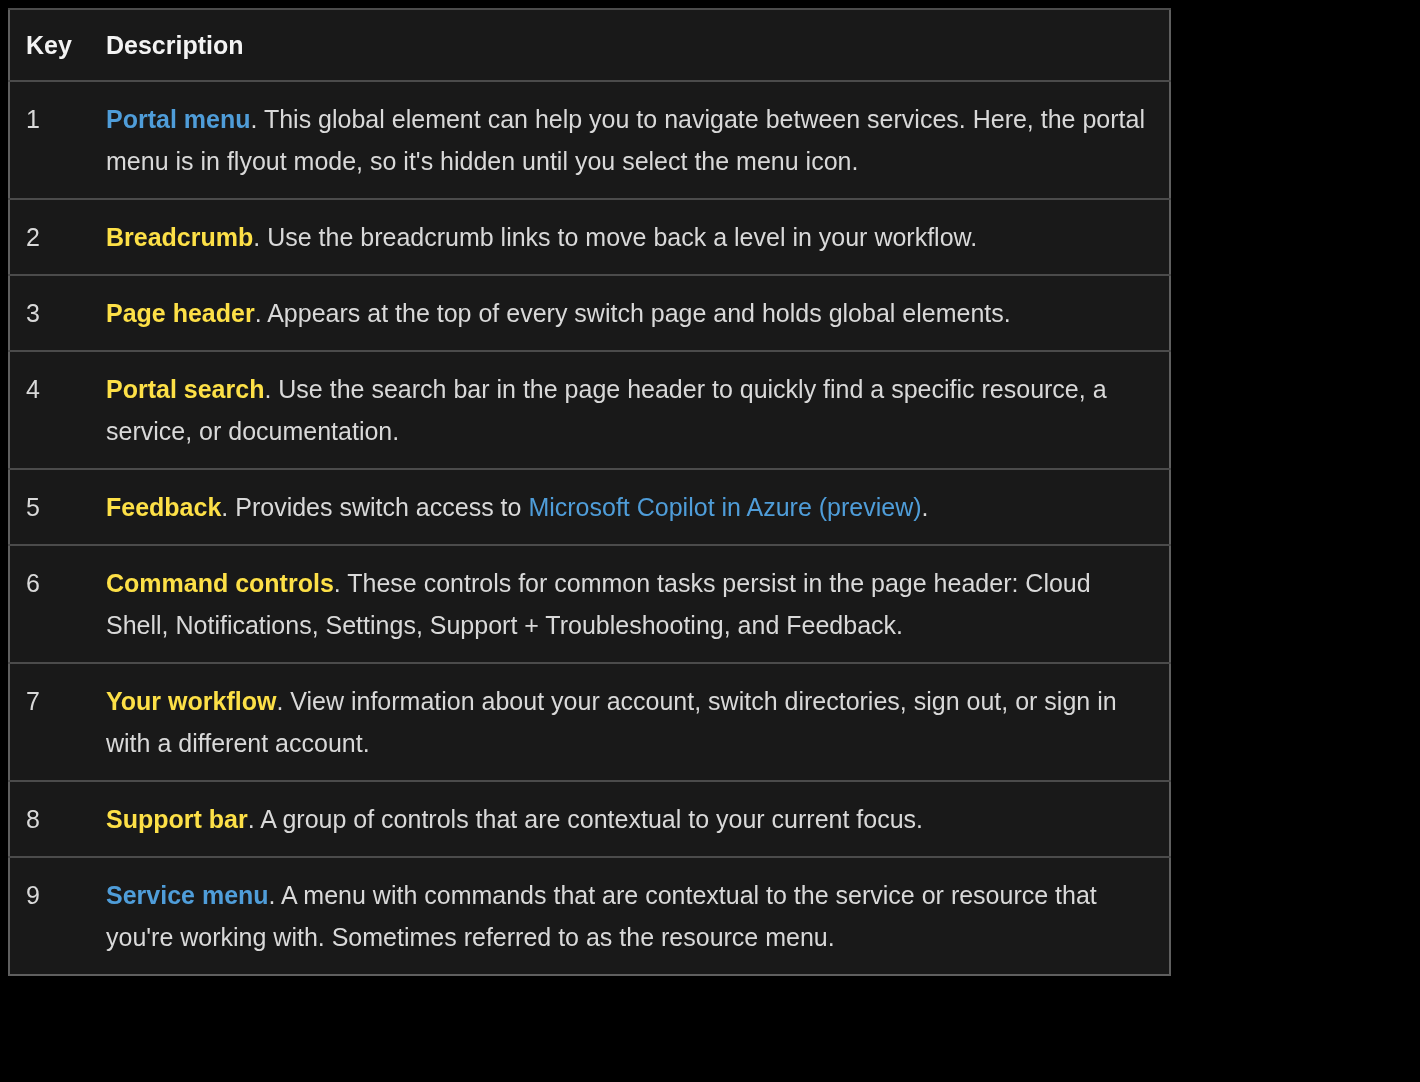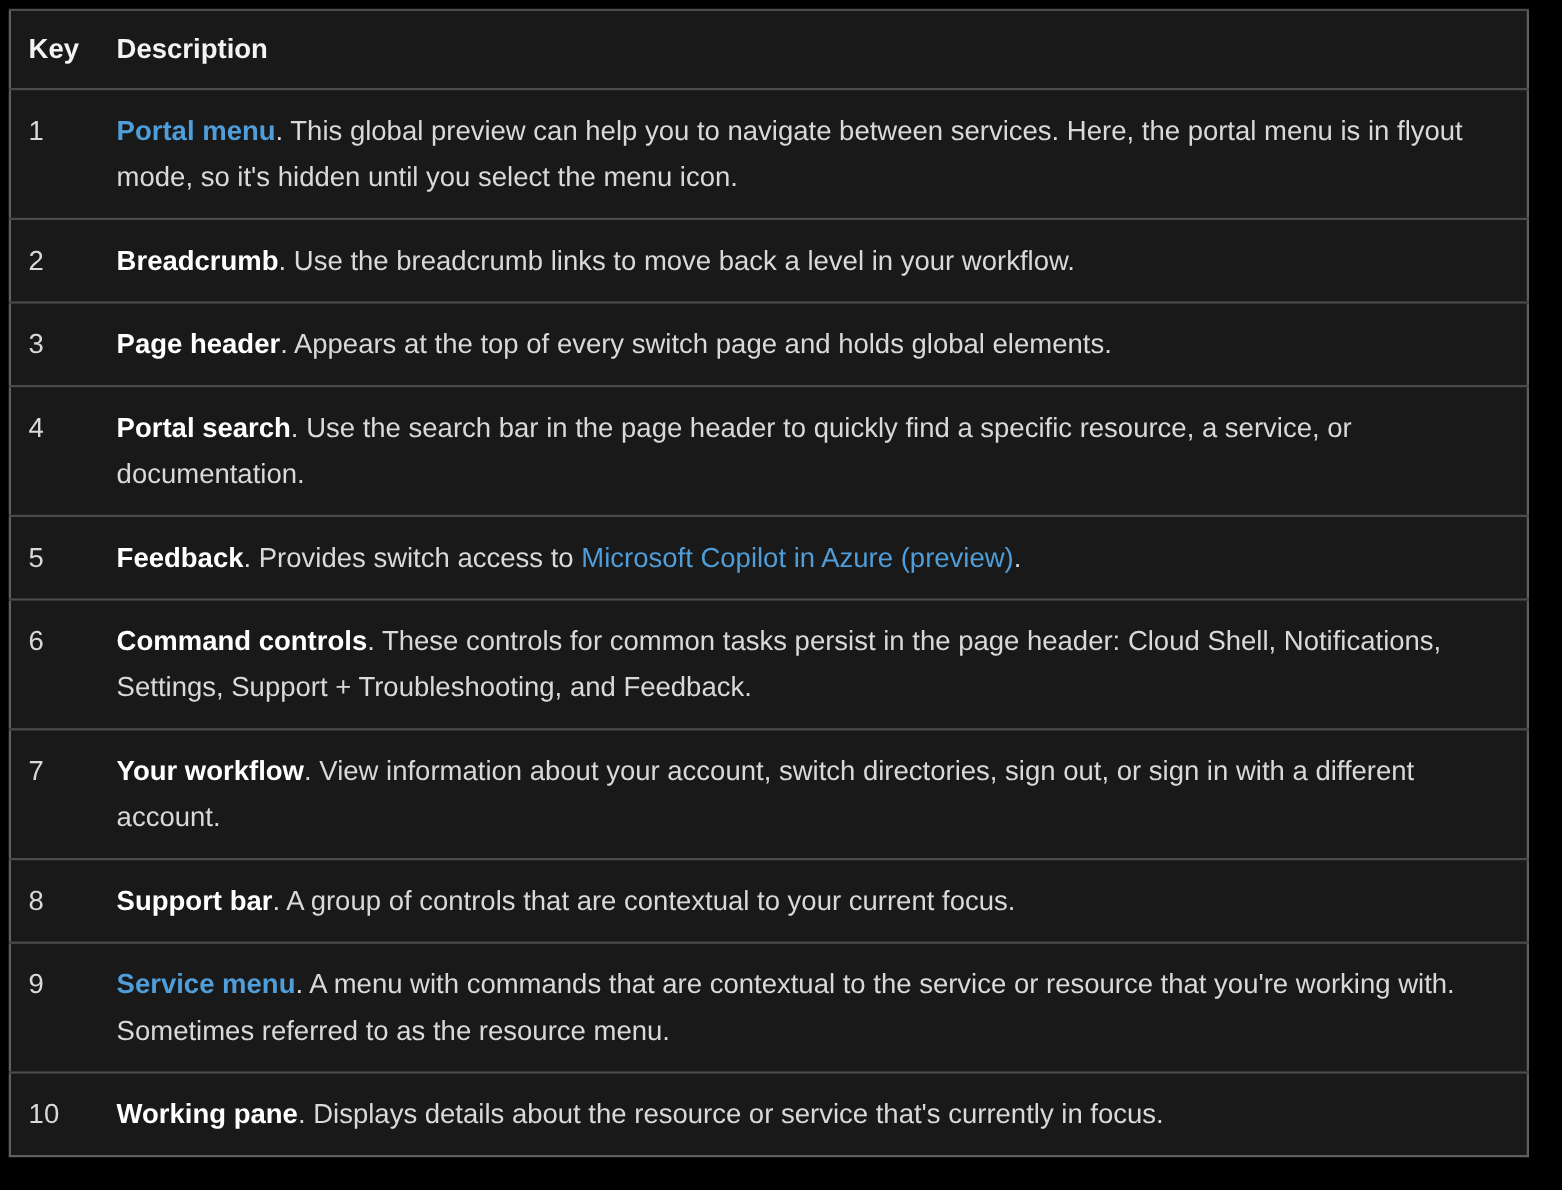--- a/index.html
+++ b/index.html
@@ -10,21 +10,21 @@
   }
   .page {
     width: 1420px;
     height: 1082px;
     background: #000000;
     box-sizing: border-box;
     padding: 8px 30px 32px 8px;
   }
   table.key-table {
     border-collapse: collapse;
-    width: 1382px;
+    width: 1163px;
     background: #191919;
     font-size: 25px;
     line-height: 42px;
     color: #d9d9d9;
     border: 2px solid #5f5f5f;
   }
   table.key-table tr {
     border-top: 2px solid #4b4b4b;
   }
   table.key-table th {
@@ -42,21 +42,21 @@
   th.key-col, td.key-col {
     width: 48px;
     min-width: 48px;
     text-align: center;
     padding-left: 14px;
     padding-right: 14px;
     white-space: nowrap;
   }
   .lead {
     font-weight: bold;
-    color: #ffffff;
+    color: #fde047;
   }
   a.link {
     color: var(--link-color, #4f9dd9);
     text-decoration: none;
     cursor: pointer;
   }
 </style>
 </head>
 <body>
 
@@ -64,21 +64,21 @@
   <table class="key-table">
     <thead>
       <tr>
         <th class="key-col">Key</th>
         <th>Description</th>
       </tr>
     </thead>
     <tbody>
         <tr>
           <td class="key-col">1</td>
-          <td><a class="link lead" href="#">Portal menu</a><span>. This global preview can help you to navigate between services. Here, the portal menu is in flyout mode, so it's hidden until you select the menu icon.</span></td>
+          <td><a class="link lead" href="#">Portal menu</a><span>. This global element can help you to navigate between services. Here, the portal menu is in flyout mode, so it's hidden until you select the menu icon.</span></td>
         </tr>
         <tr>
           <td class="key-col">2</td>
           <td><span class="lead">Breadcrumb</span><span>. Use the breadcrumb links to move back a level in your workflow.</span></td>
         </tr>
         <tr>
           <td class="key-col">3</td>
           <td><span class="lead">Page header</span><span>. Appears at the top of every switch page and holds global elements.</span></td>
         </tr>
         <tr>
@@ -98,19 +98,15 @@
           <td><span class="lead">Your workflow</span><span>. View information about your account, switch directories, sign out, or sign in with a different account.</span></td>
         </tr>
         <tr>
           <td class="key-col">8</td>
           <td><span class="lead">Support bar</span><span>. A group of controls that are contextual to your current focus.</span></td>
         </tr>
         <tr>
           <td class="key-col">9</td>
           <td><a class="link lead" href="#">Service menu</a><span>. A menu with commands that are contextual to the service or resource that you're working with. Sometimes referred to as the resource menu.</span></td>
         </tr>
-        <tr>
-          <td class="key-col">10</td>
-          <td><span class="lead">Working pane</span><span>. Displays details about the resource or service that's currently in focus.</span></td>
-        </tr>
       </tbody>
   </table>
 </div>
 
 </body></html>

